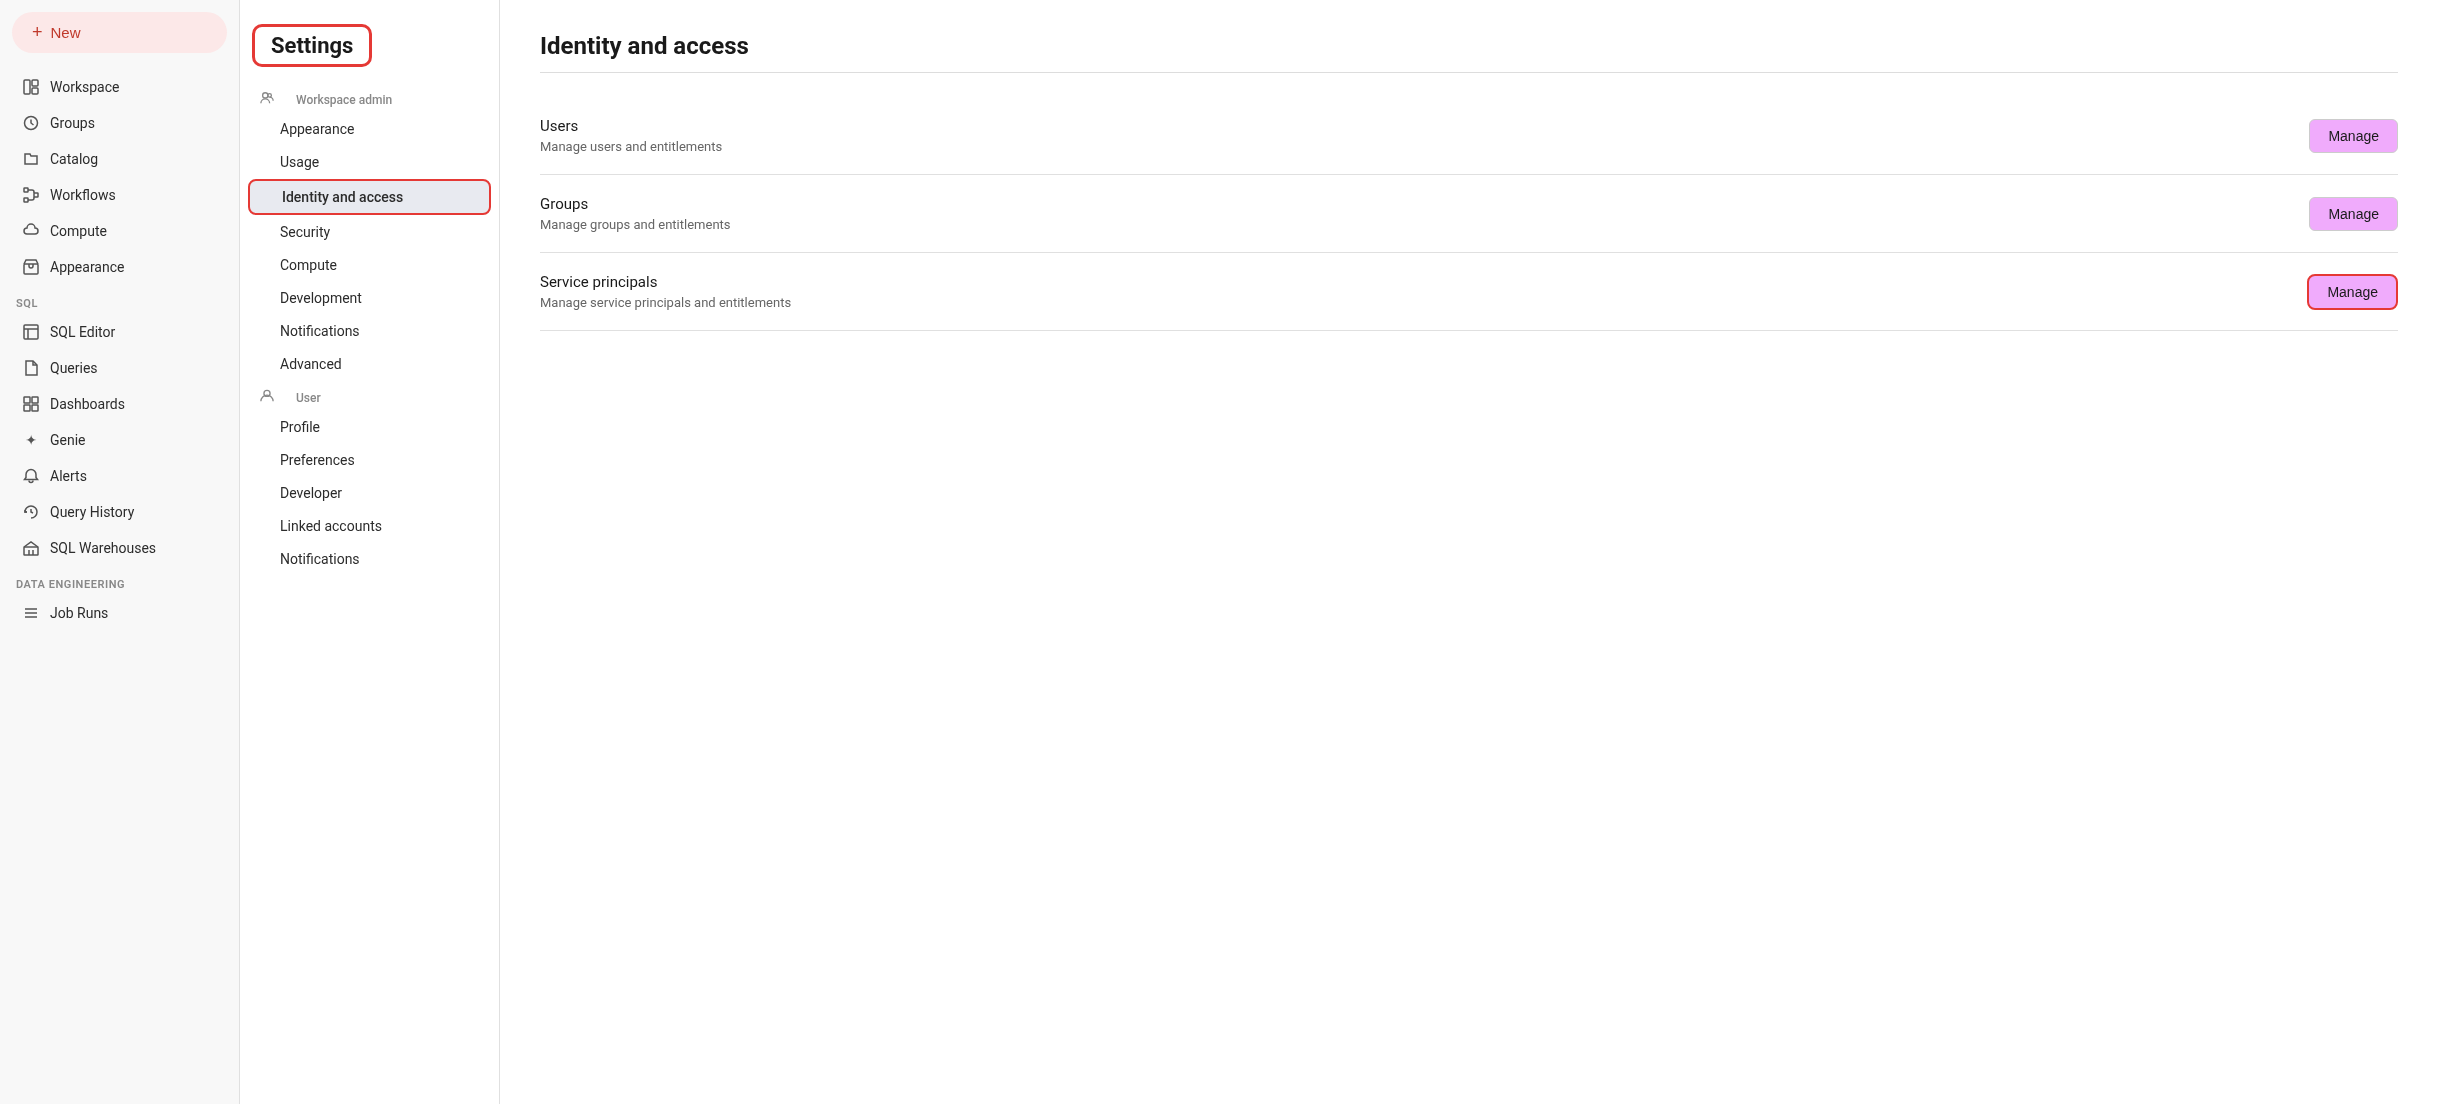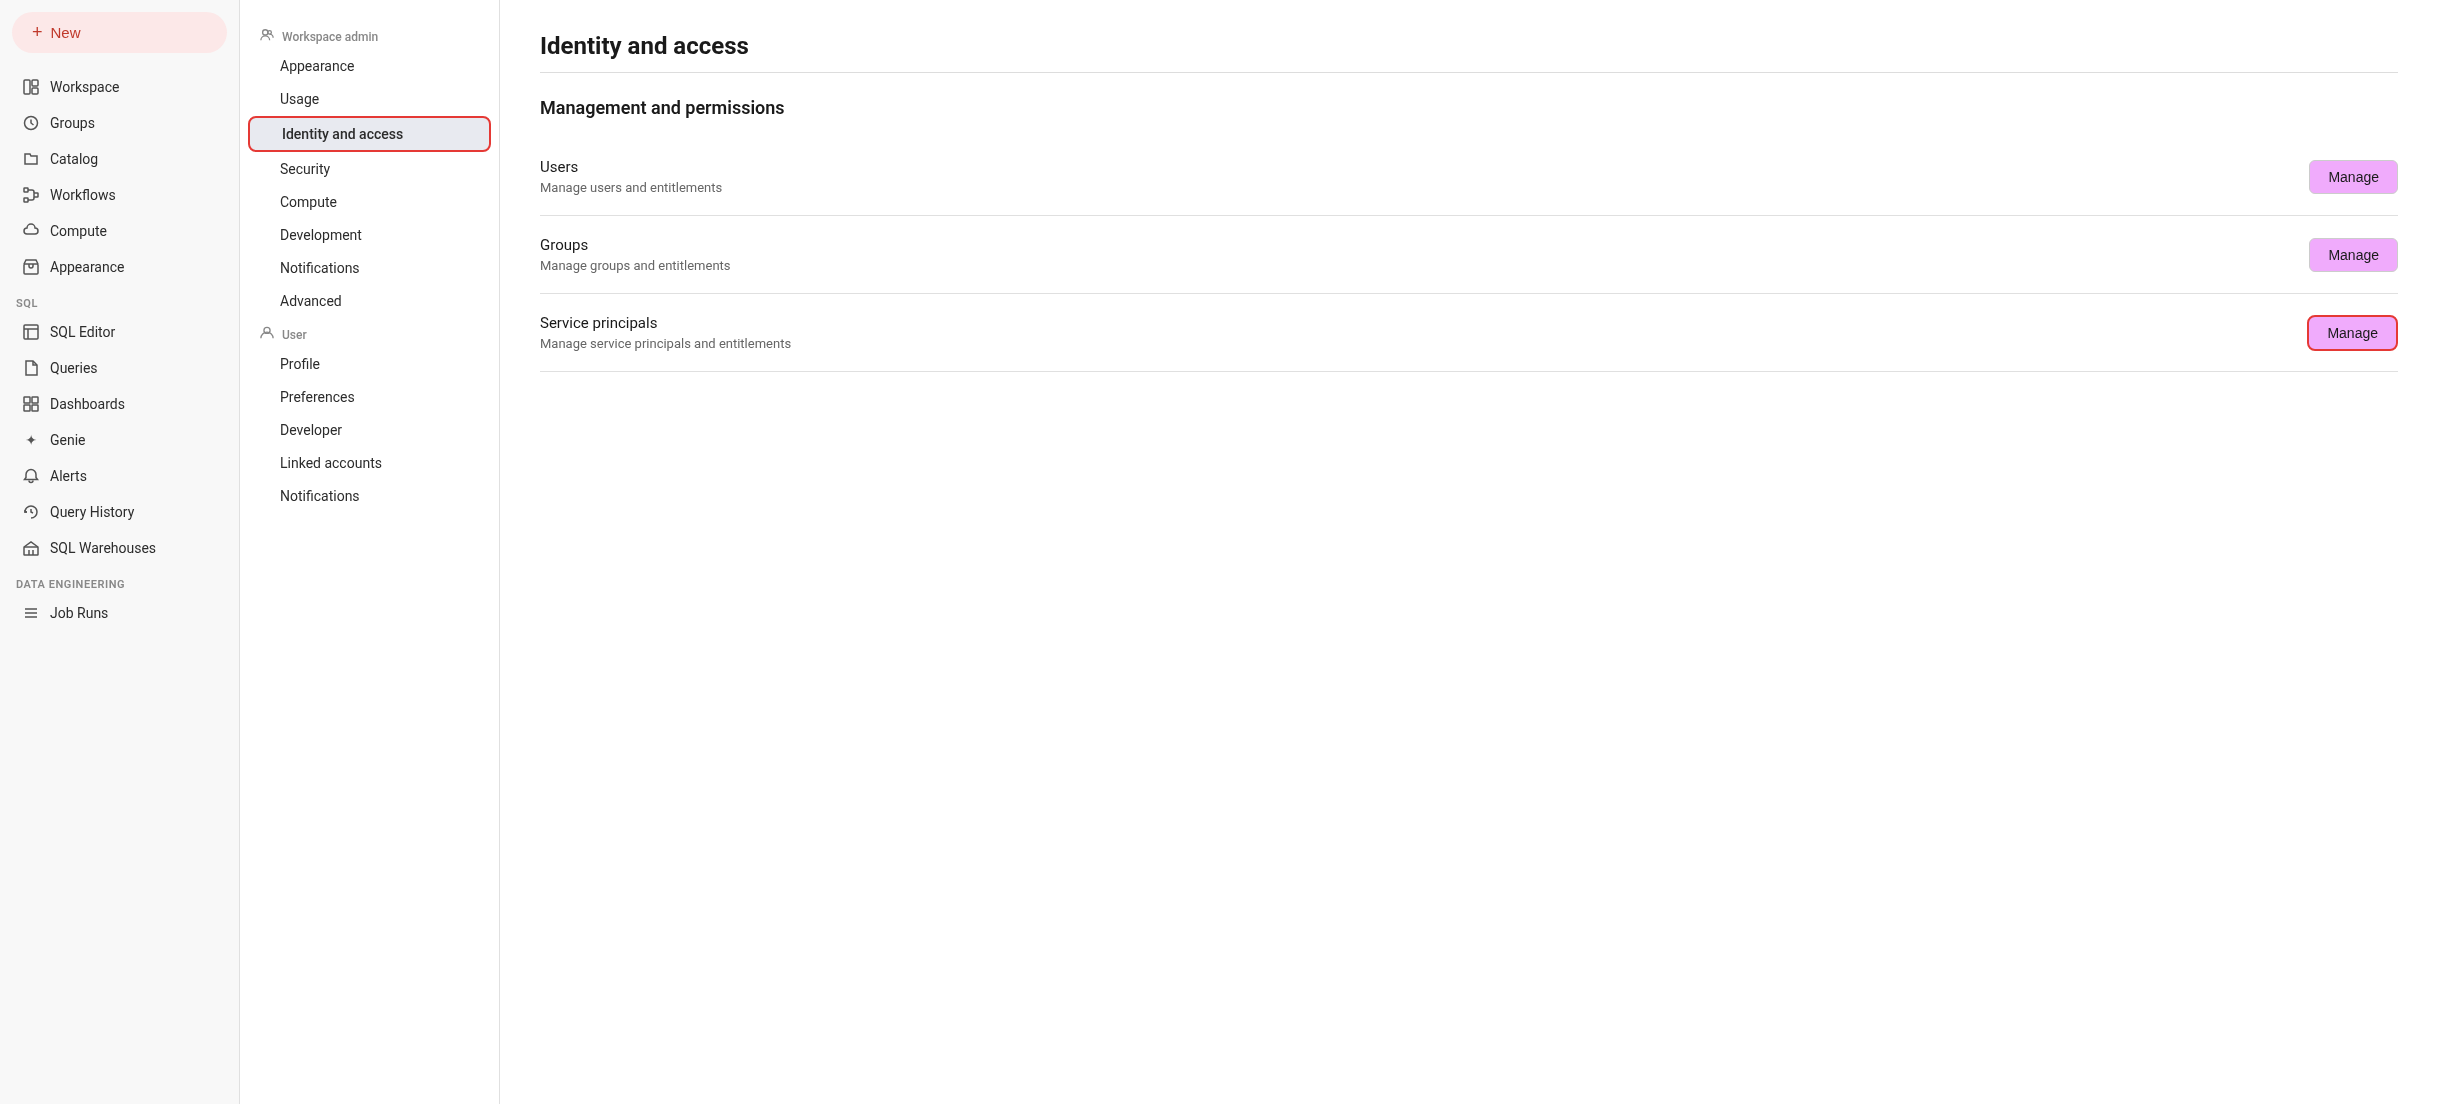--- a/index.html
+++ b/index.html
@@ -85,21 +85,21 @@
       font-weight: 700;
       padding: 4px 20px 16px 20px;
       border: 3px solid #e53935;
       border-radius: 10px;
       margin: 4px 12px 16px 12px;
       display: inline-block;
     }
     .settings-section-label {
       display: flex;
       align-items: center;
-      gap: 8px;
+      gap: 22px;
       padding: 8px 20px 4px 20px;
       font-size: 12px;
       color: #888;
       font-weight: 500;
     }
     .settings-nav-item {
       padding: 8px 20px 8px 32px;
       cursor: pointer;
       color: #2c2c2c;
       font-size: 14px;
@@ -310,20 +310,25 @@
         <line x1="2" y1="4" x2="14" y2="4"></line>
         <line x1="2" y1="8" x2="14" y2="8"></line>
         <line x1="2" y1="12" x2="14" y2="12"></line>
       </svg>
     </span>
     <span>Job Runs</span>
   </div>
 </nav>
 
 <div class="settings-panel">
+  <div style="padding: 4px 12px 16px 12px;">
+    <div style="display:inline-block; border: 3px solid #e53935; border-radius: 10px; padding: 6px 16px;">
+      <span class="settings-title" style="padding:0; border:none; margin:0; font-size:22px; font-weight:700;">Settings</span>
+    </div>
+  </div>
 
   <div class="settings-section-label">
     <span>
       <svg width="14" height="14" viewBox="0 0 16 16" fill="none" stroke="#888" stroke-width="1.5">
         <circle cx="6" cy="5" r="3"></circle>
         <circle cx="11" cy="5" r="2"></circle>
         <path d="M1 14a5 5 0 0 1 10 0"></path>
         <path d="M11 7a4 4 0 0 1 4 4"></path>
       </svg>
     </span>
@@ -378,21 +383,20 @@
     <span>Linked accounts</span>
   </div>
   <div class="settings-nav-item">
     <span>Notifications</span>
   </div>
 </div>
 
 <main class="main-content">
   <h1 class="main-title">Identity and access</h1>
   <hr class="main-divider">
-  <h2 class="section-subtitle">Management and permissions</h2>
 
   <div class="permission-row">
     <div class="permission-info">
       <div class="permission-name">Users</div>
       <div class="permission-desc">Manage users and entitlements</div>
     </div>
     <button class="manage-btn">Manage</button>
   </div>
 
   <div class="permission-row">

